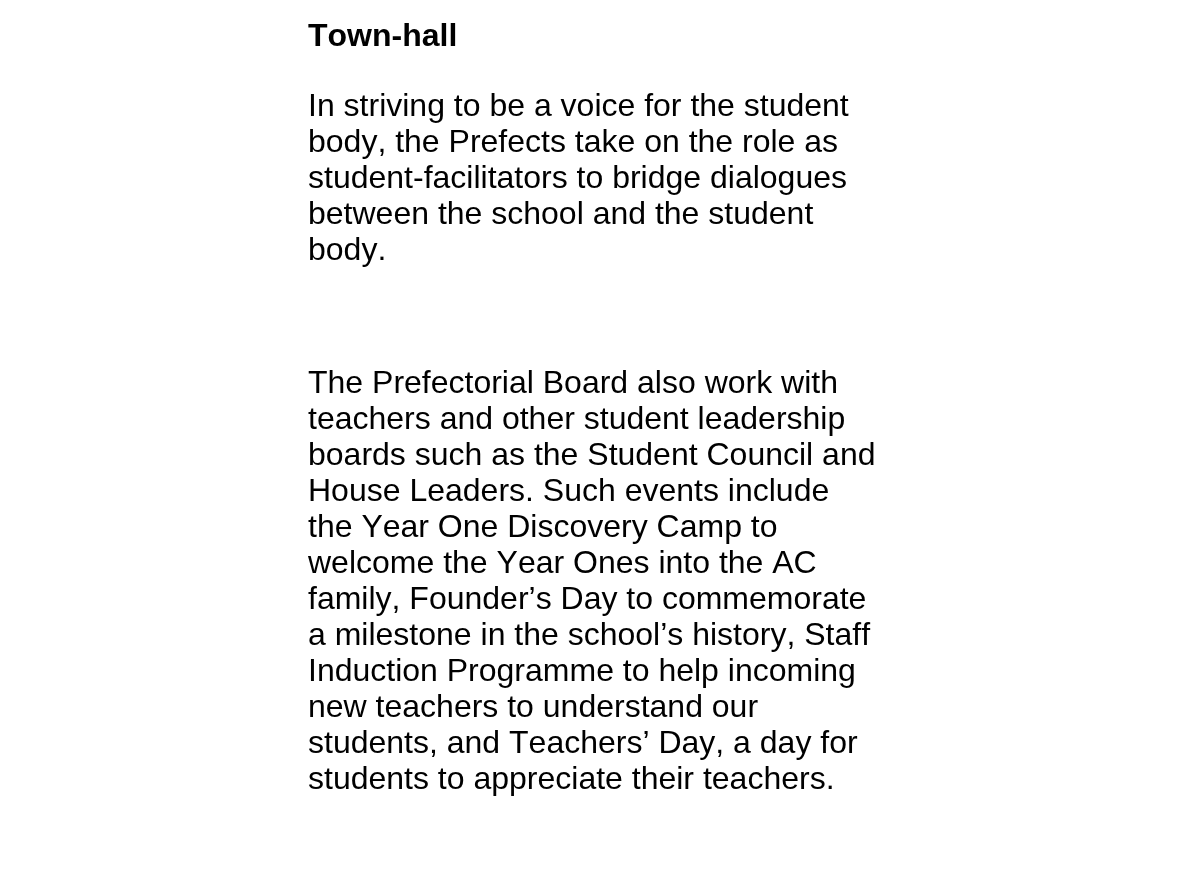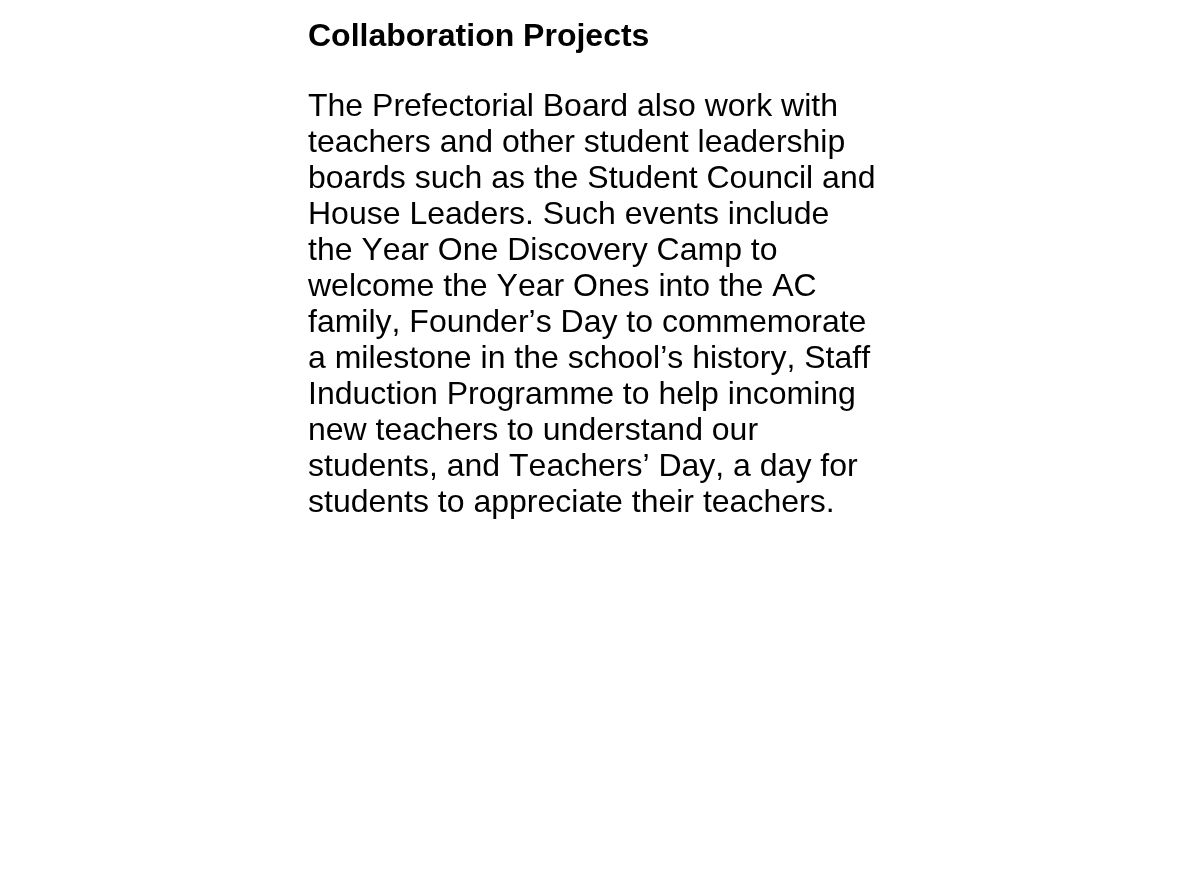--- a/index.html
+++ b/index.html
@@ -36,18 +36,21 @@
       font-size: 32px;
       line-height: 36px;
       font-weight: normal;
       margin: 0;
     }
   </style>
 </head>
 <body>
 
 <main class="content">
+  <section class="section">
+    <h2 class="section-heading">Town-hall</h2>
+    <p class="section-paragraph">In striving to be a voice for the student body, the Prefects take on the role as student-facilitators to bridge dialogues between the school and the student body.</p>
+  </section>
 
   <section class="section">
-    <h2 class="section-heading">Collaboration Projects</h2>
     <p class="section-paragraph">The Prefectorial Board also work with teachers and other student leadership boards such as the Student Council and House Leaders. Such events include the Year One Discovery Camp to welcome the Year Ones into the AC family, Founder’s Day to commemorate a milestone in the school’s history, Staff Induction Programme to help incoming new teachers to understand our students, and Teachers’ Day, a day for students to appreciate their teachers.</p>
   </section>
 </main>
 
 </body></html>

